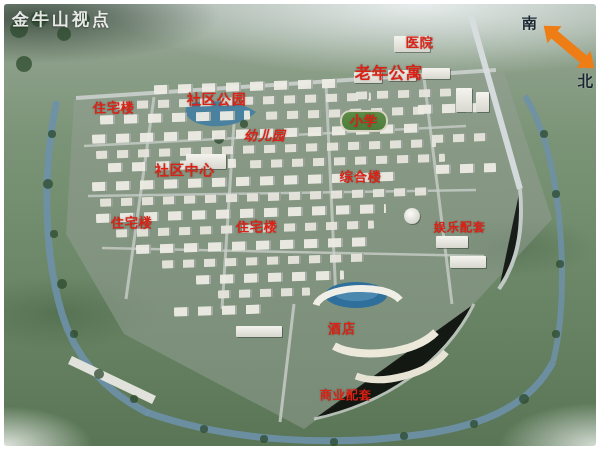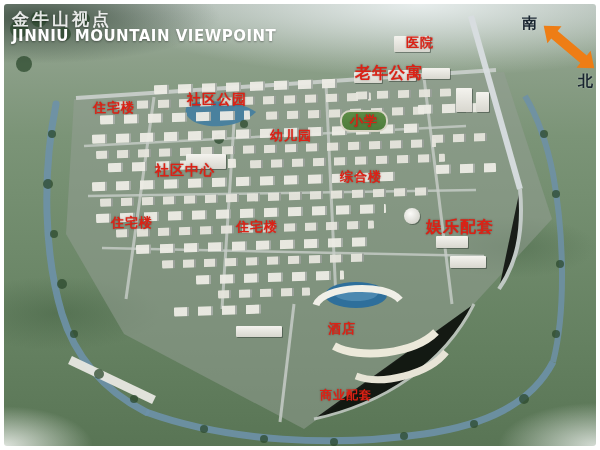--- a/index.html
+++ b/index.html
@@ -160,32 +160,31 @@
     <div class="bldg" style="left:432px;top:232px;width:32px;height:12px"></div>
     <div class="bldg" style="left:446px;top:252px;width:36px;height:12px"></div>
     <div class="bldg" style="left:232px;top:322px;width:46px;height:11px"></div>
 
     <div class="labels">
         <span class="map-label" style="left: 416px; top: 38px; font-size: 13px;">医院</span>
         <span class="map-label" style="left: 385px; top: 69px; font-size: 16px;">老年公寓</span>
         <span class="map-label" style="left: 213px; top: 95px; font-size: 14px;">社区公园</span>
         <span class="map-label" style="left: 110px; top: 103px; font-size: 13px;">住宅楼</span>
         <span class="map-label" style="left: 360px; top: 116px; font-size: 13px;">小学</span>
-        <span class="map-label" style="left: 287px; top: 131px; font-size: 13px;">幼儿园</span>
+        <span class="map-label" style="left: 261px; top: 131px; font-size: 13px; font-style: italic;">幼儿园</span>
         <span class="map-label" style="left: 181px; top: 166px; font-size: 14px;">社区中心</span>
         <span class="map-label" style="left: 357px; top: 172px; font-size: 13px;">综合楼</span>
         <span class="map-label" style="left: 128px; top: 218px; font-size: 13px;">住宅楼</span>
         <span class="map-label" style="left: 253px; top: 222px; font-size: 13px;">住宅楼</span>
-        <span class="map-label" style="left: 456px; top: 223px; font-size: 16px;">娱乐配套</span>
+        <span class="map-label" style="left: 456px; top: 223px; font-size: 12px;">娱乐配套</span>
         <span class="map-label" style="left: 338px; top: 324px; font-size: 13px; text-align: center;">酒店</span>
         <span class="map-label" style="left: 342px; top: 391px; font-size: 12px;">商业配套</span>
       </div>
 
     <div class="title-cn">金牛山视点</div>
-    <div class="title-en">JINNIU MOUNTAIN VIEWPOINT</div>
 
     <span class="compass-label south">南</span>
     <span class="compass-label north">北</span>
     <svg class="compass-arrow" width="70" height="70" viewBox="0 0 70 70">
       <polygon points="2,35 16,24 16,30 54,30 54,24 68,35 54,46 54,40 16,40 16,46" transform="rotate(40 35 35)" fill="#ee7d15"></polygon>
     </svg>
 
   </div>
 </div>
 

